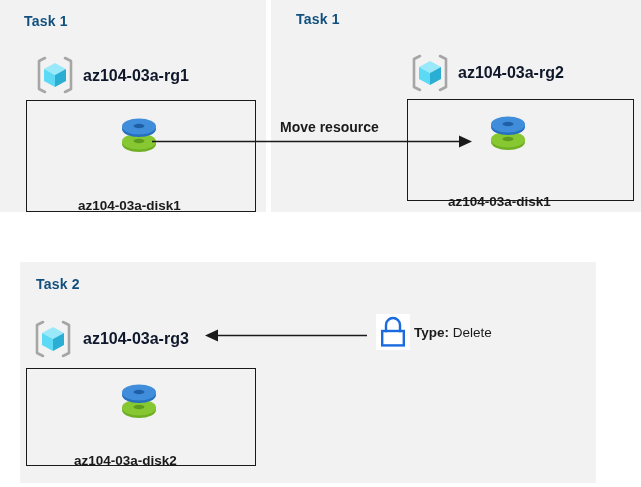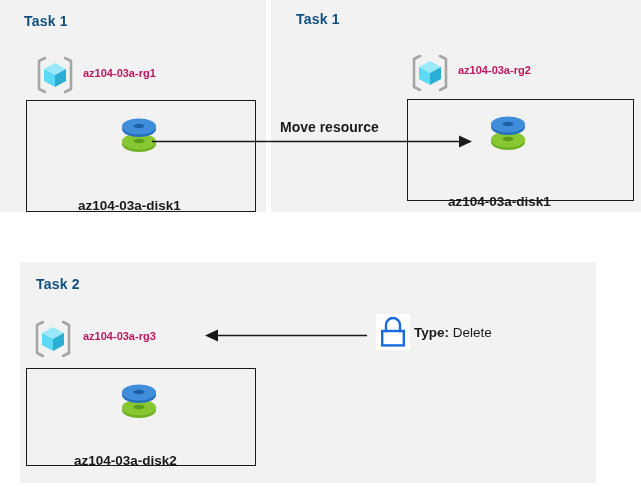--- a/index.html
+++ b/index.html
@@ -66,22 +66,22 @@
   }
   .rg-icon svg { display: block; width: 42px; height: 42px; }
 
   #rgicon-1 { left: 34px;  top: 54px; }
   #rgicon-2 { left: 409px; top: 52px; }
   #rgicon-3 { left: 32px;  top: 318px; }
 
   
   .rg-label {
     position: absolute;
-    color: #be185d;
-    font-size: 11px;
+    color: #0f172a;
+    font-size: 16px;
     font-weight: bold;
     white-space: nowrap;
   }
   #rglabel-1 { left: 83px;  top: 67px; }
   #rglabel-2 { left: 458px; top: 64px; }
   #rglabel-3 { left: 83px;  top: 330px; }
 
   
   .disk-icon {
     position: absolute;

